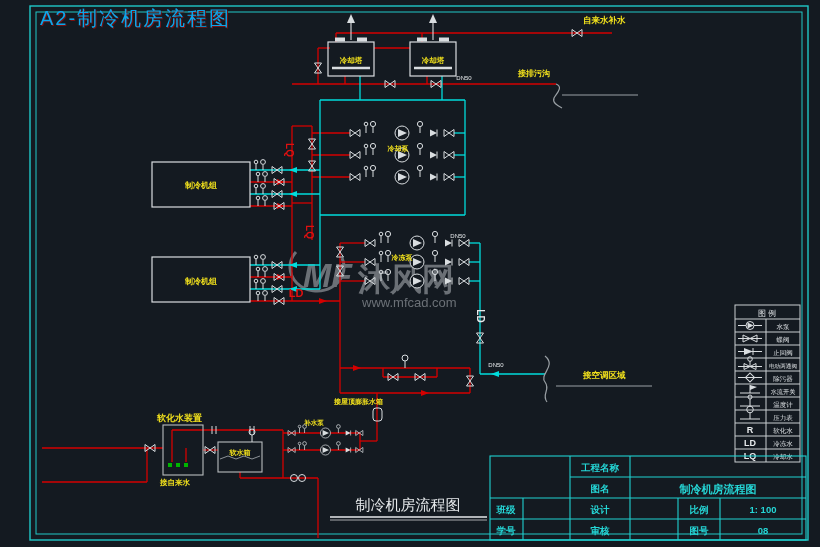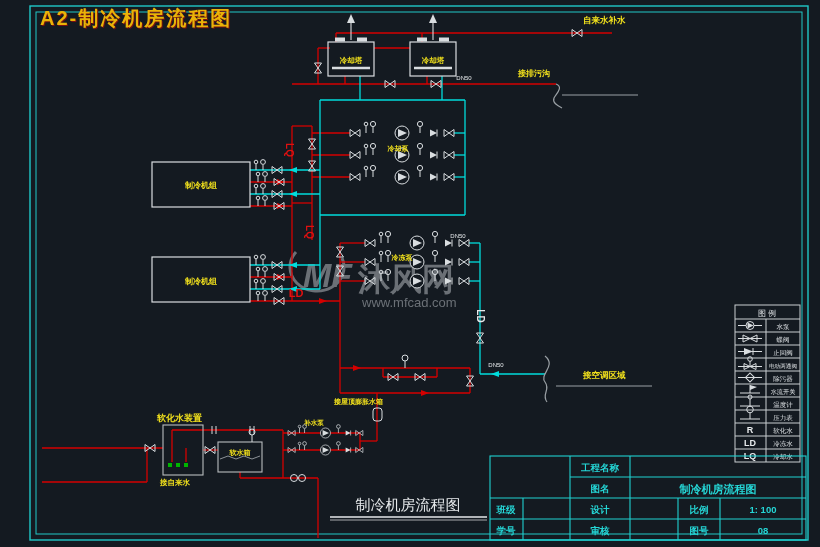--- a/index.html
+++ b/index.html
@@ -6,21 +6,21 @@
   #stage{position:relative;width:820px;height:547px;background:#141a21;overflow:hidden;
          font-family:"Liberation Sans",sans-serif;}
   svg{position:absolute;left:0;top:0;}
   svg text{font-family:"Liberation Sans",sans-serif;}
   .ylab{fill:#f2e11c;font-weight:bold;}
   .rlab{fill:#e01010;font-weight:bold;}
   .wlab{fill:#e6e9eb;}
   .cyantxt{fill:#25d6d6;}
   .legtxt{fill:#dde1e4;}
   .wm{opacity:0.72;}
-  #cadtitle{position:absolute;left:40px;top:5px;color:#eab308;font-size:20px;font-weight:bold;
+  #cadtitle{position:absolute;left:40px;top:5px;color:#0ea5e9;font-size:20px;font-weight:normal;
             letter-spacing:2px;text-shadow:1px 1px 0 #7a1010;}
 </style>
 </head>
 <body>
 
 <div id="stage">
 <svg width="820" height="547" viewBox="0 0 820 547">
   <defs>
     <g id="pset" stroke="#d9dde0" fill="none" stroke-width="1">
       <polygon points="0,-3.5 0,3.5 5,0"></polygon>

